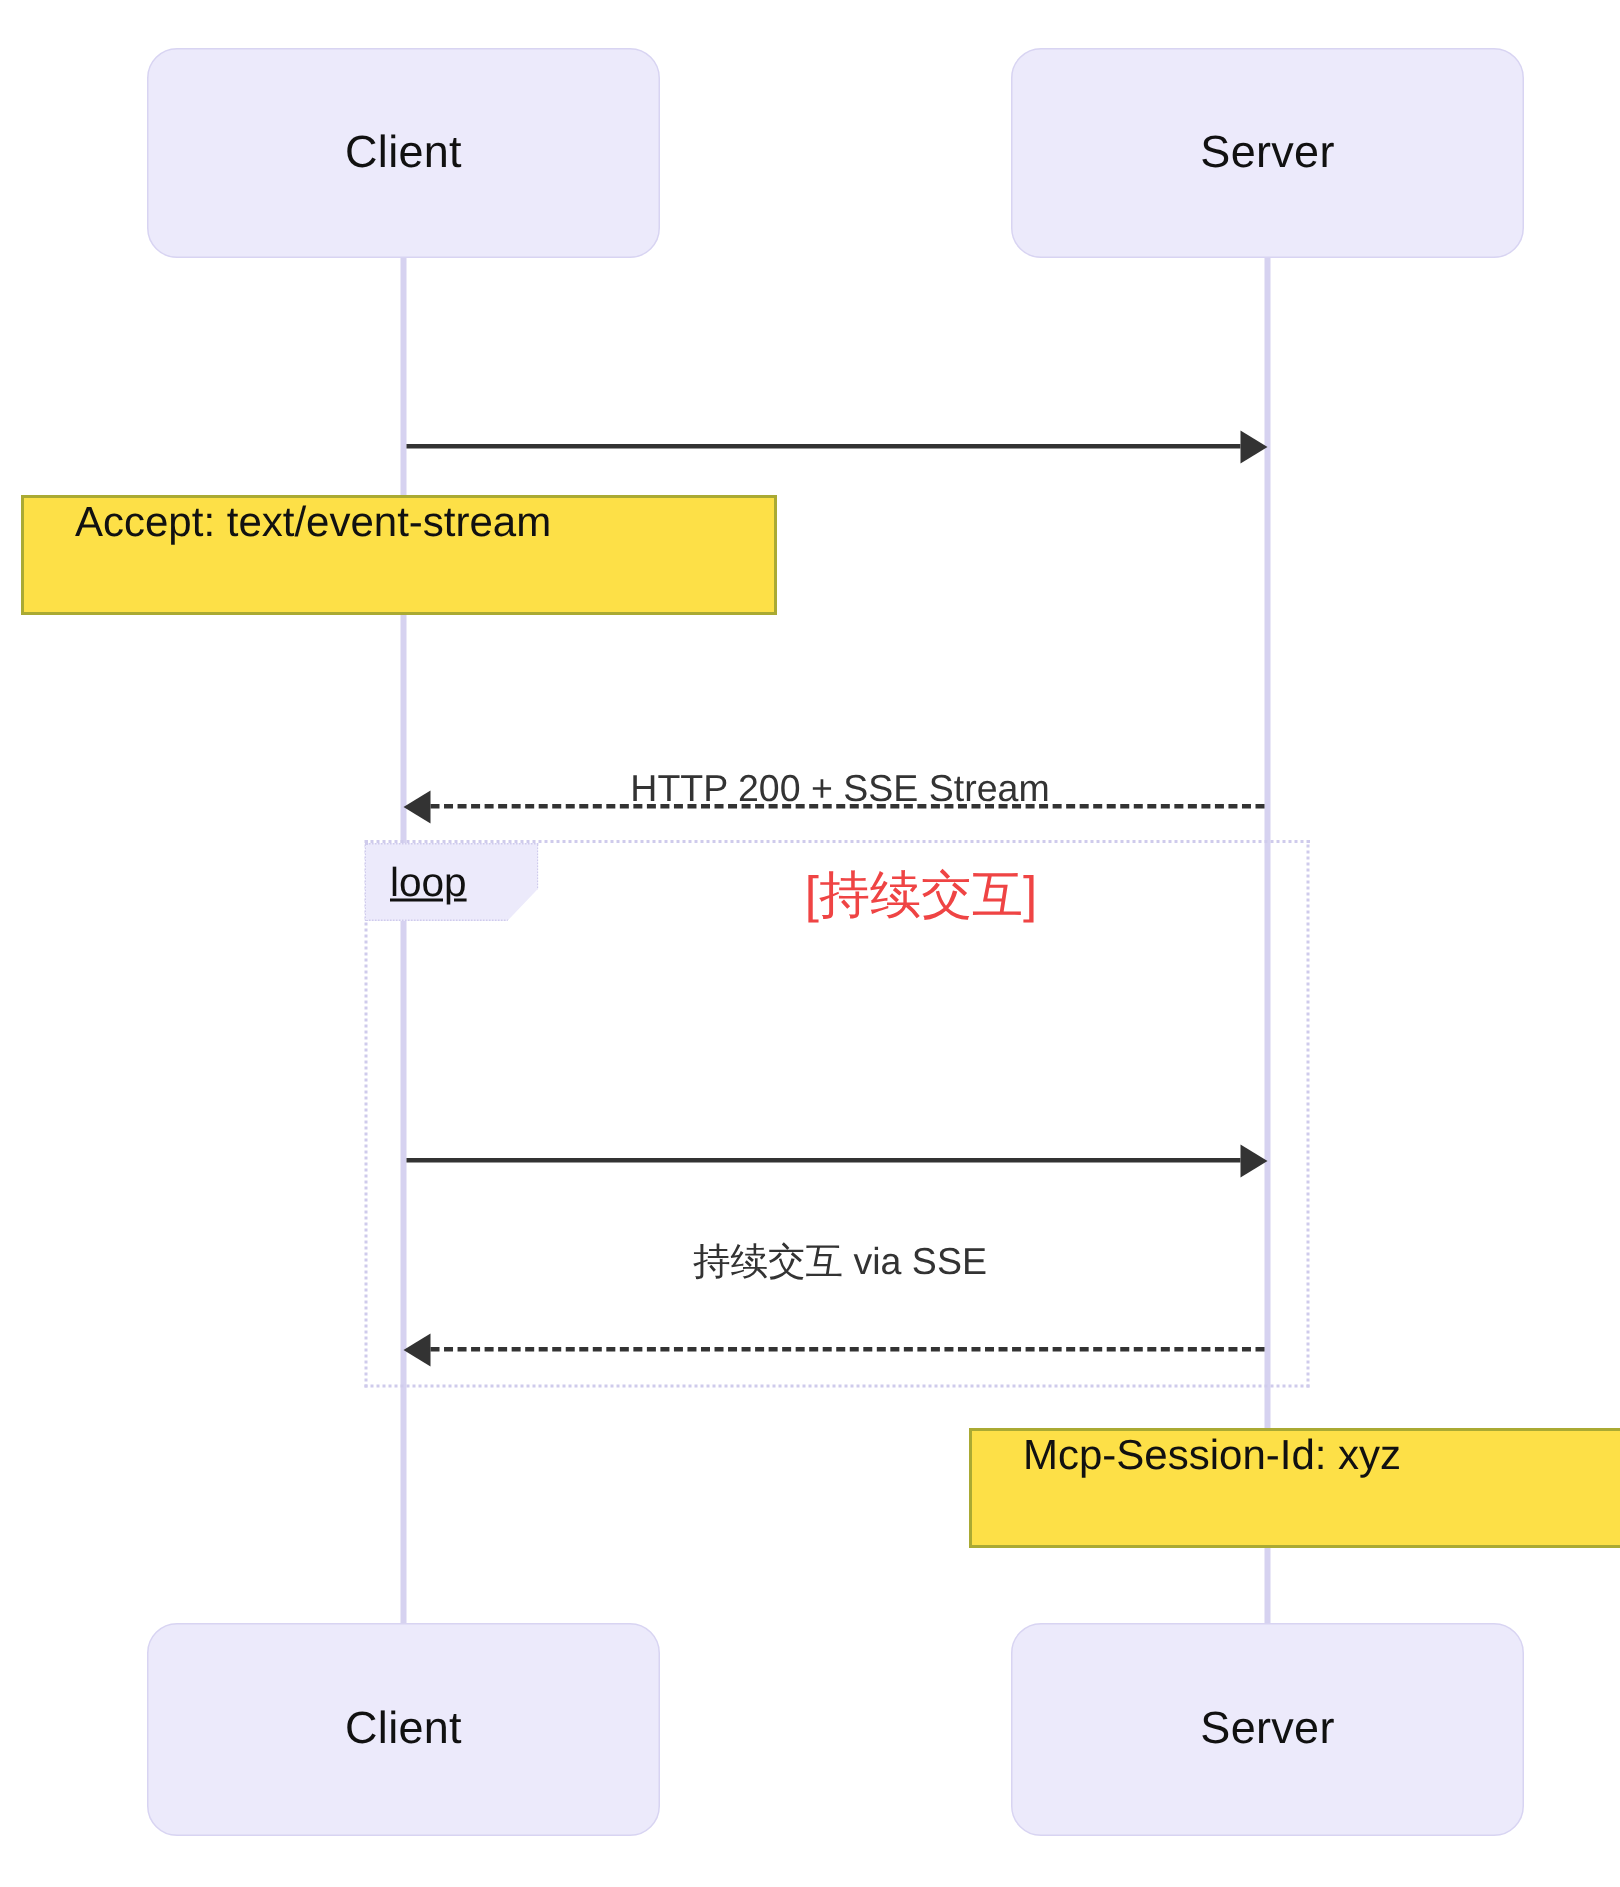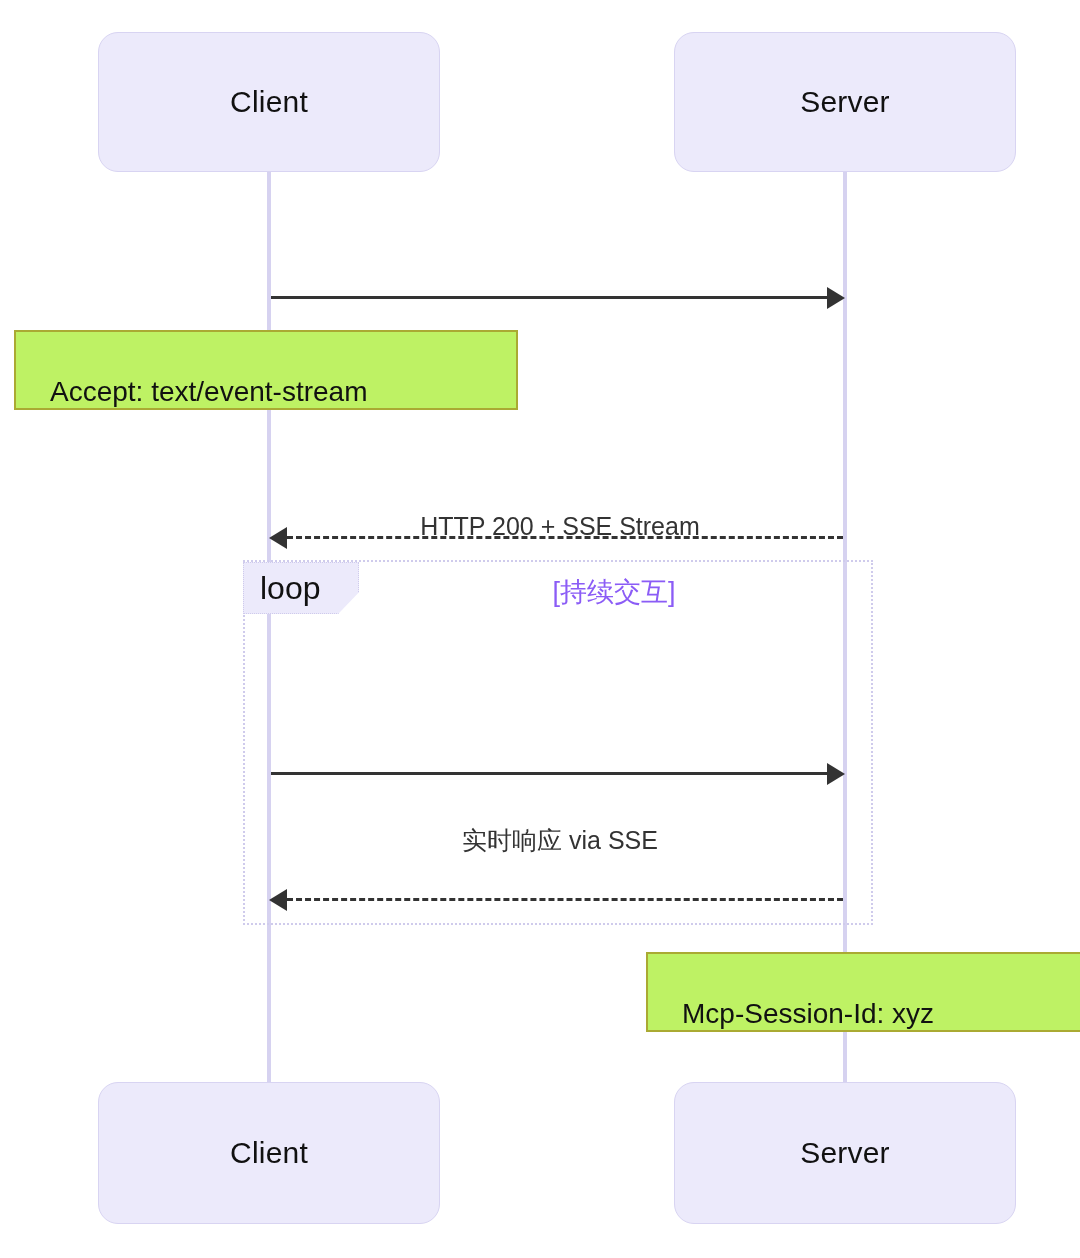--- a/index.html
+++ b/index.html
@@ -69,24 +69,24 @@
     border-left: 18px solid #333333;
   }
   .arrowhead.left {
     border-right: 18px solid #333333;
   }
 
   
   .note {
     position: absolute;
     box-sizing: border-box;
-    background: #bef264;
+    background: #fde047;
     border: 2px solid #AAAA33;
     display: flex;
-    align-items: flex-end;
+    align-items: flex-start;
     color: #111111;
     font-size: 28px;
     padding-left: 34px;
     white-space: nowrap;
   }
 
   
   .frag-box {
     position: absolute;
     box-sizing: border-box;
@@ -95,28 +95,29 @@
   }
   .frag-tab {
     position: absolute;
     box-sizing: border-box;
     background: #ECEAFB;
     border: 1px dotted #CFCBEC;
     display: flex;
     align-items: center;
     padding-left: 16px;
     color: #111111;
-    font-size: 32px;
+    font-size: 27px;
     -webkit-clip-path: polygon(0 0, 100% 0, 100% 58%, 82% 100%, 0 100%);
     clip-path: polygon(0 0, 100% 0, 100% 58%, 82% 100%, 0 100%);
+    text-decoration: underline;
   }
   .frag-cond {
     position: absolute;
-    color: #8b5cf6;
-    font-size: 27px;
+    color: #ef4444;
+    font-size: 34px;
     white-space: nowrap;
     transform: translateX(-50%);
   }
 </style>
 </head>
 <body>
 
 <div id="diagram">
 
   <div class="lifeline" style="left:267px; top:170px; height:912px;"></div>
@@ -142,21 +143,21 @@
 
   <div class="frag-box" style="left:243px; top:560px; width:630px; height:365px;"></div>
   <div class="frag-tab" style="left:243px; top:562px; width:116px; height:52px;">
     <span>loop</span>
   </div>
   <div class="frag-cond" style="left:614px; top:574px;">[持续交互]</div>
 
   <div class="msg-line" style="left:271px; top:772px; width:556px;"></div>
   <div class="arrowhead right" style="left:827px; top:763px;"></div>
 
-  <div class="msg-label" style="left:560px; top:824px;">实时响应 via SSE</div>
+  <div class="msg-label" style="left:560px; top:824px;">持续交互 via SSE</div>
   <div class="msg-line dashed" style="left:287px; top:898px; width:556px;"></div>
   <div class="arrowhead left" style="left:269px; top:889px;"></div>
 
   <div class="note" style="left:646px; top:952px; width:455px; height:80px;">
     <span>Mcp-Session-Id: xyz</span>
   </div>
 
   <div class="participant" style="left:98px; top:1082px; width:342px; height:142px;">
     <span>Client</span>
   </div>

